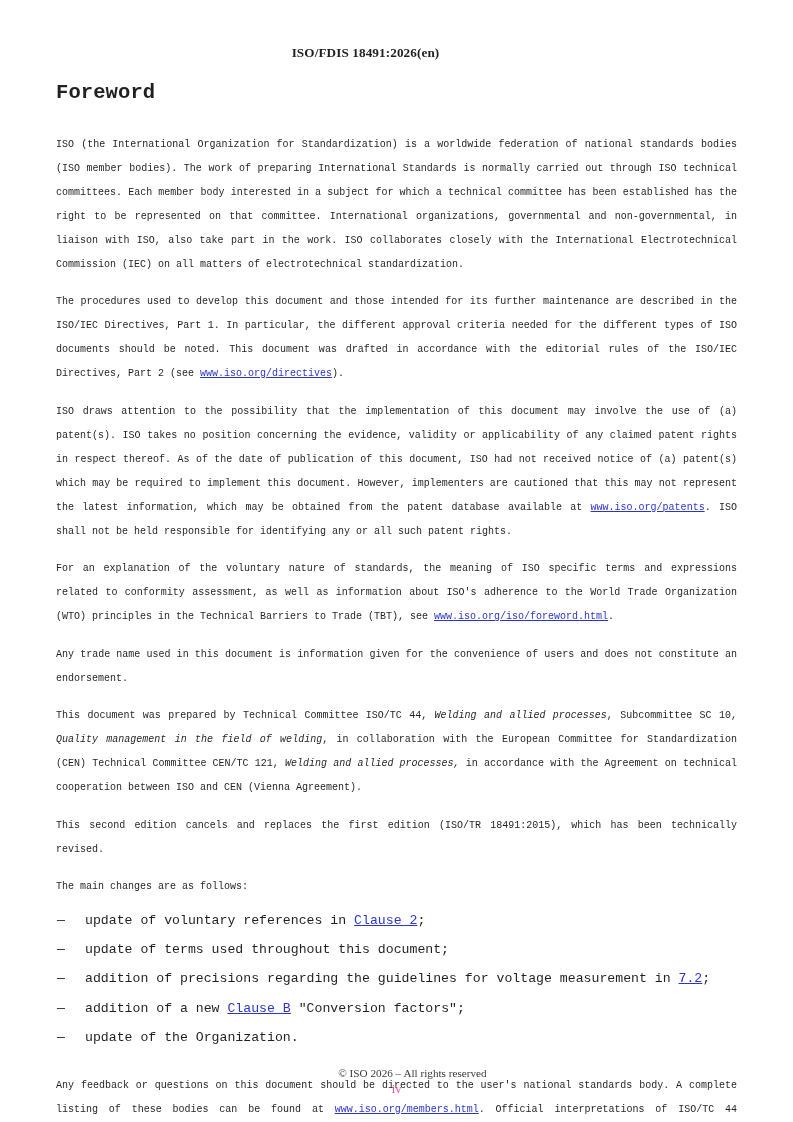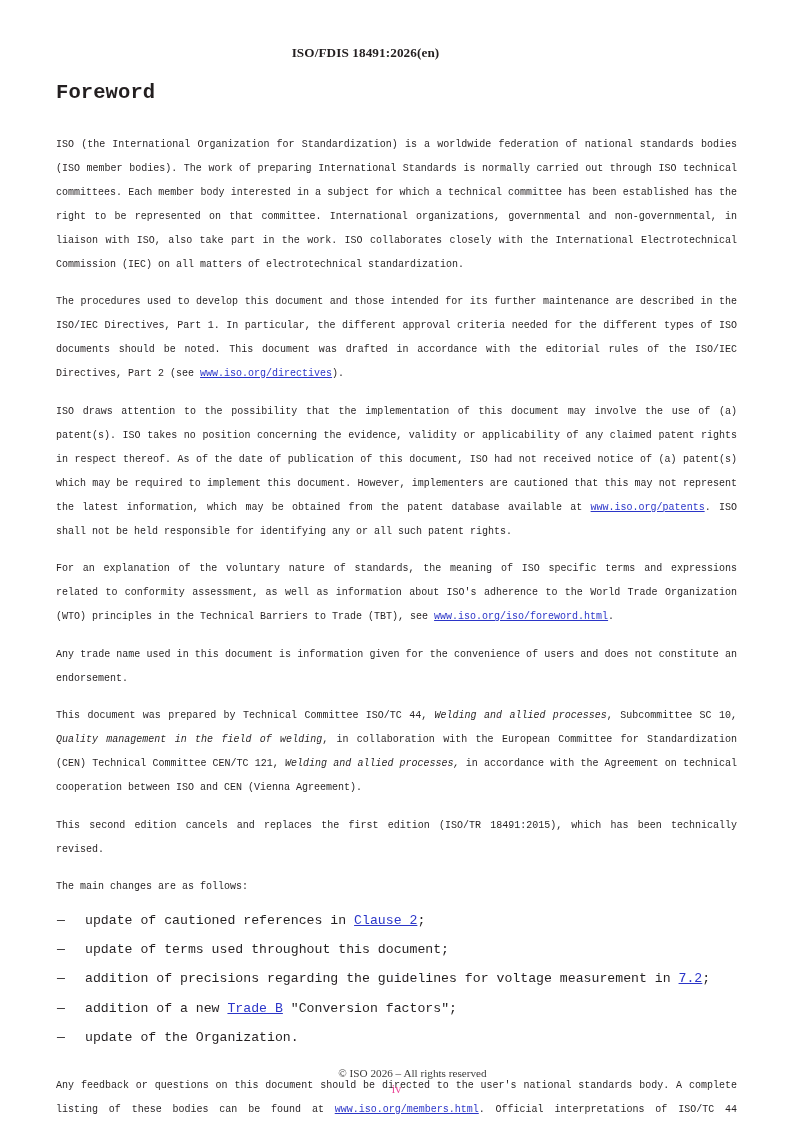--- a/index.html
+++ b/index.html
@@ -147,30 +147,30 @@
     <p class="body-par">
       <span>This second edition cancels and replaces the first edition (ISO/TR 18491:2015), which has been technically revised.</span>
     </p>
 
     <p class="body-par">
       <span>The main changes are as follows:</span>
     </p>
 
     <ul class="changes">
       <li>
-        <span class="dash">—</span><span>update of cautioned references in </span><a class="lnk" href="#">Clause 2</a><span>;</span>
+        <span class="dash">—</span><span>update of voluntary references in </span><a class="lnk" href="#">Clause 2</a><span>;</span>
       </li>
       <li>
         <span class="dash">—</span><span>update of terms used throughout this document;</span>
       </li>
       <li>
         <span class="dash">—</span><span>addition of precisions regarding the guidelines for voltage measurement in </span><a class="lnk" href="#">7.2</a><span>;</span>
       </li>
       <li>
-        <span class="dash">—</span><span>addition of a new </span><a class="lnk" href="#">Trade B</a><span> "Conversion factors";</span>
+        <span class="dash">—</span><span>addition of a new </span><a class="lnk" href="#">Clause B</a><span> "Conversion factors";</span>
       </li>
       <li>
         <span class="dash">—</span><span>update of the Organization.</span>
       </li>
     </ul>
 
     <div class="gap-after-list"></div>
 
     <p class="body-par last">
       <span>Any feedback or questions on this document should be directed to the user's national standards body. A complete listing of these bodies can be found at </span><a class="lnk" href="#">www.iso.org/members.html</a><span>. Official interpretations of ISO/TC 44 documents, where they exist, are available from this page: </span><a class="lnk" href="#">https://committee.iso.org/sites/tc44/home/interpretation.html</a><span>.</span>

